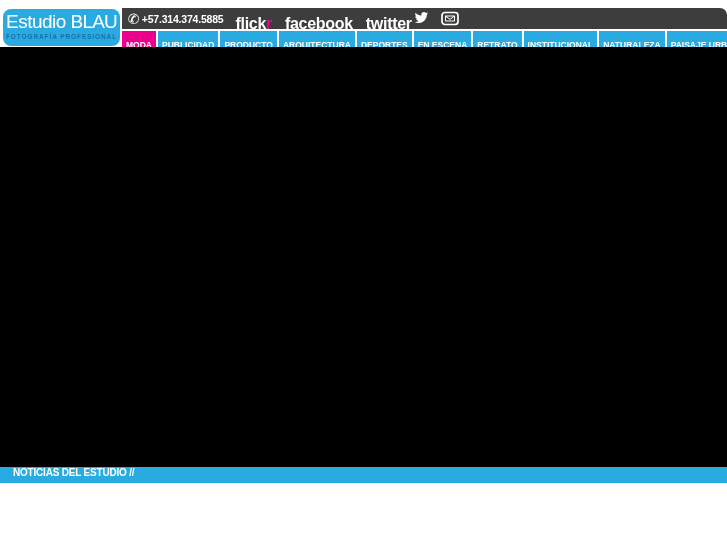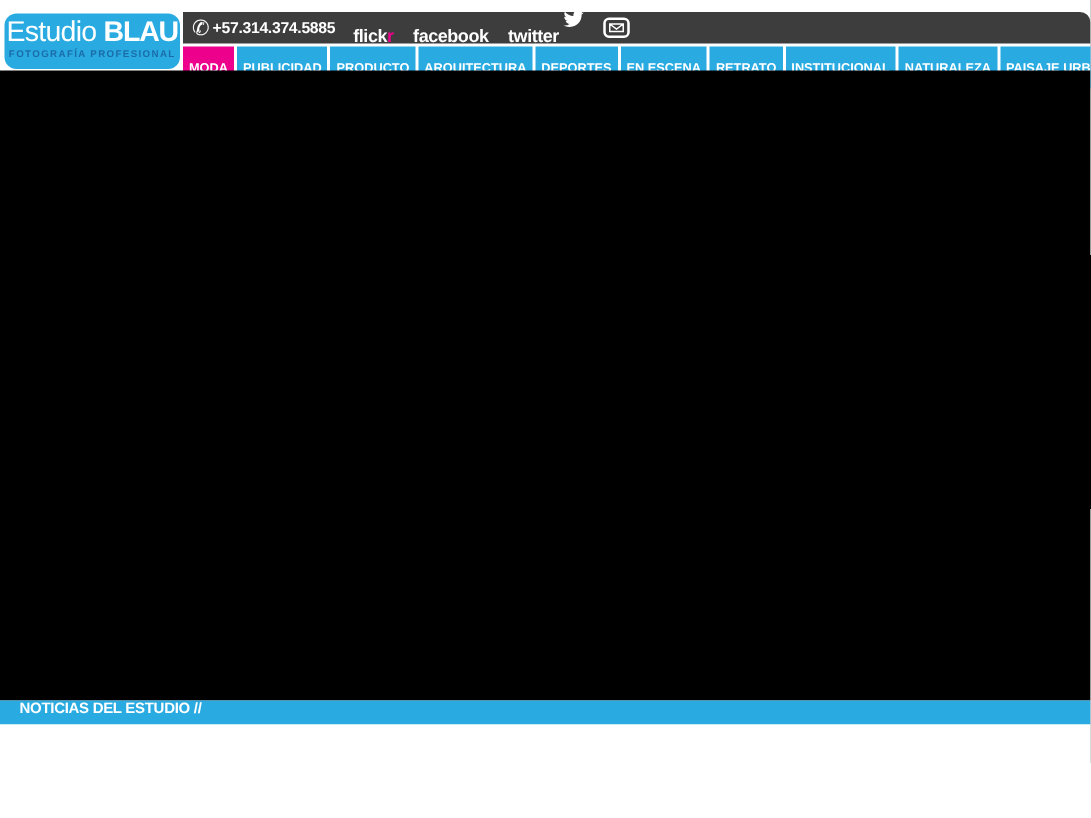--- a/index.html
+++ b/index.html
@@ -12,23 +12,23 @@
   .topbar {
     position:absolute; left:122px; top:8px; width:605px; height:21px;
     background:#3d3d3d; border-radius:0 7px 0 0;
     display:flex; align-items:center; color:#fff;
     padding:0 9px 0 6px;
   }
   .topbar .phone-wrap { display:flex; align-items:center; gap:2px; }
   .phone-icon { font-family:"DejaVu Sans", sans-serif; font-size:14px; line-height:14px; color:#fff; }
   .phone-number { font-weight:bold; font-size:10.5px; letter-spacing:-0.2px; }
   .social { display:flex; align-items:center; gap:13px; margin-left:12px; }
-  .logo-word { font-weight:bold; font-size:12px; letter-spacing:-0.3px; cursor:pointer;margin-top:11px; }
+  .logo-word { font-weight:bold; font-size:16px; letter-spacing:-0.3px; cursor:pointer;margin-top:11px; }
   .flickr-r { color:#ec008c; }
-  .twitter-wrap { display:flex; align-items:flex-start; gap:2px; cursor:pointer; }
+  .twitter-wrap { display:flex; align-items:center; gap:2px; cursor:pointer; }
   .mail-btn { display:flex; align-items:center; cursor:pointer; margin-left:12px; }
   .promo {
     margin-left:auto; font-family:"Liberation Serif", serif;
     font-size:12.5px; color:#fff; white-space:nowrap; cursor:pointer;
   }
 
   
   .nav {
     position:absolute; left:122px; top:31px; width:605px; height:16px;
     display:flex; gap:2px;
@@ -42,21 +42,21 @@
   .nav-item.active { background:#ec008c; }
   .nav-item:last-child { border-radius:0 0 8px 0; }
 
   
   .logo-box {
     position:absolute; left:3px; top:9px; width:117px; height:37px;
     background:#29abe2; border-radius:8px; text-align:center; cursor:pointer;
   }
   .logo-name { color:#fff; font-size:19px; line-height:22px; margin-top:2px; letter-spacing:-0.5px; }
   .logo-name .lt { font-weight:normal; }
-  .logo-name .bd { font-weight:bold; letter-spacing:-0.8px; }
+  .logo-name .bd { font-weight:normal; letter-spacing:-0.8px; }
   .logo-tagline {
     color:#1b6ca8; font-size:6.5px; font-weight:bold; letter-spacing:0.9px; line-height:8px;
   }
 
   
   .gallery {
     position:absolute; left:0; top:47px; width:727px; height:420px; background:#000;
   }
 
   

